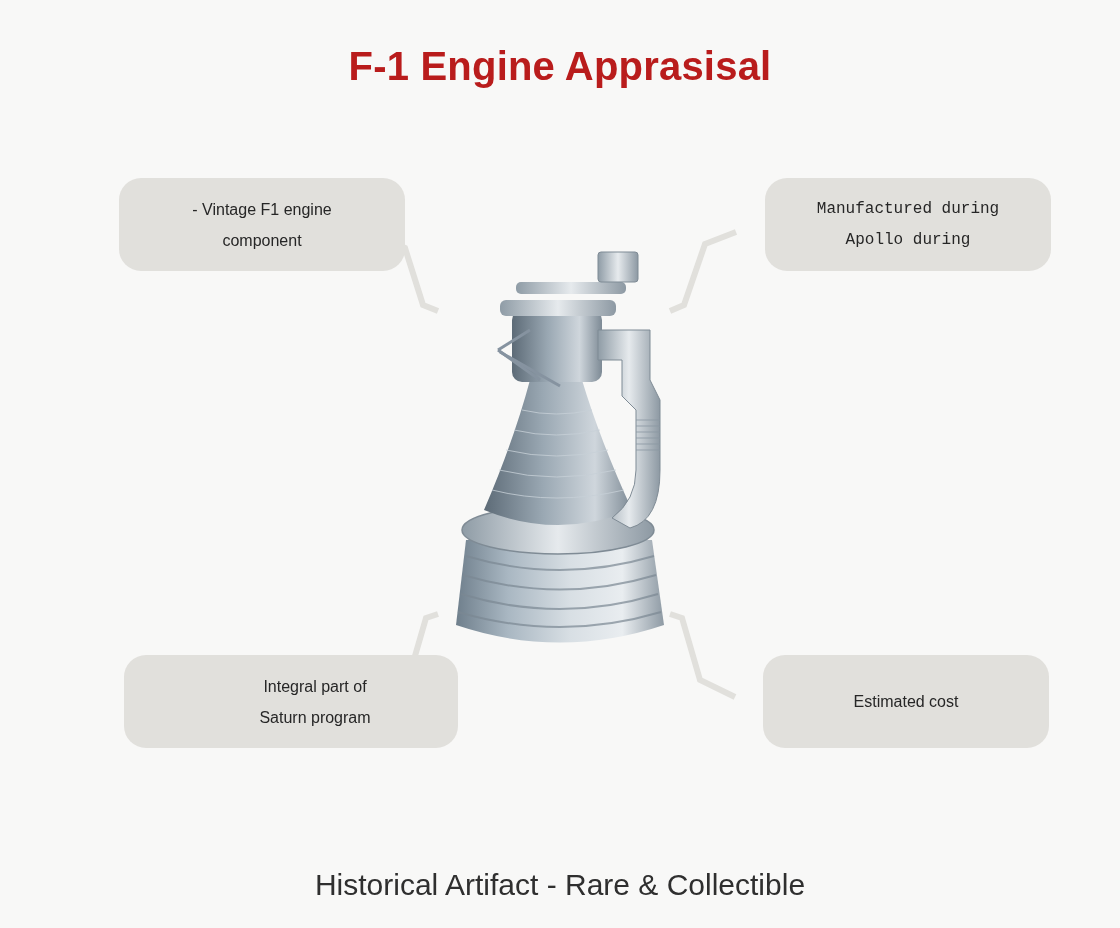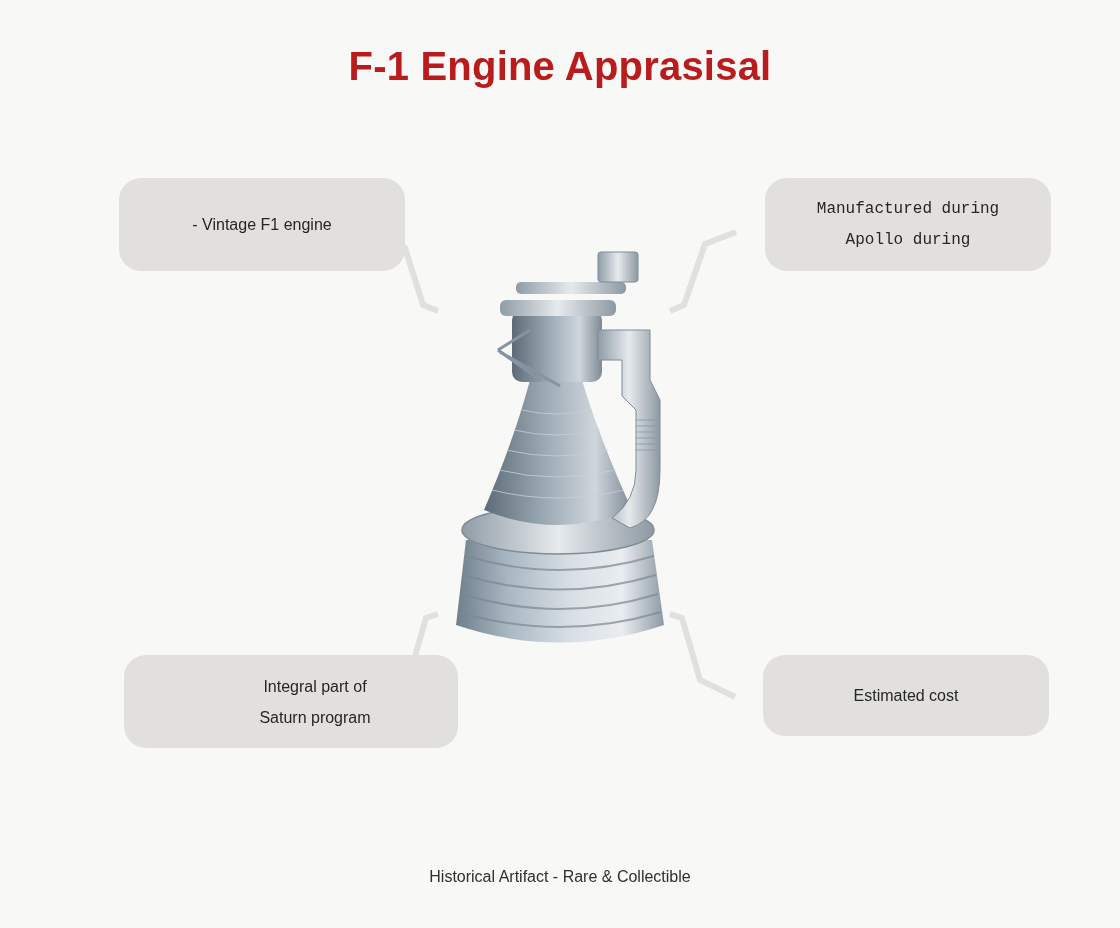--- a/index.html
+++ b/index.html
@@ -16,24 +16,24 @@
   }
   .callout {
     position:absolute; background:#e1e0dc; border-radius:22px;
     display:flex; align-items:center; justify-content:center;
     text-align:center; font-size:16px; line-height:31px; color:#262626;margin-left:32px;
   }
   .callout span { display:block; }
   .c1 { left:87px; top:178px; width:286px; height:93px; }
   .c2 { left:733px; top:178px; width:286px; height:93px;font-family:Liberation Mono, monospace; }
   .c3 { left:92px; top:655px; width:286px; height:93px;padding-left:48px; }
-  .c4 { left:731px; top:655px; width:286px; height:81px; }
+  .c4 { left:731px; top:655px; width:286px; height:93px; }
   .footer {
     position:absolute; left:0; width:1120px; top:868px;
-    text-align:center; font-size:16px; color:#2f2f2f;
+    text-align:center; font-size:30px; color:#2f2f2f;
   }
   svg.overlay { position:absolute; left:0; top:0; }
 </style>
 </head>
 <body>
 
 <div class="title">F-1 Engine Apprasisal</div>
 
 <svg class="overlay" width="1120" height="928">
 
@@ -103,20 +103,21 @@
       <line x1="636" y1="438" x2="660" y2="438"></line>
       <line x1="636" y1="444" x2="660" y2="444"></line>
       <line x1="636" y1="450" x2="660" y2="450"></line>
     </g>
   </g>
 </svg>
 
 <div class="callout c1">
   <div>
     <span>- Vintage F1 engine</span>
+    <span>component</span>
   </div>
 </div>
 
 <div class="callout c2">
   <div>
     <span>Manufactured during</span>
     <span>Apollo during</span>
   </div>
 </div>
 

